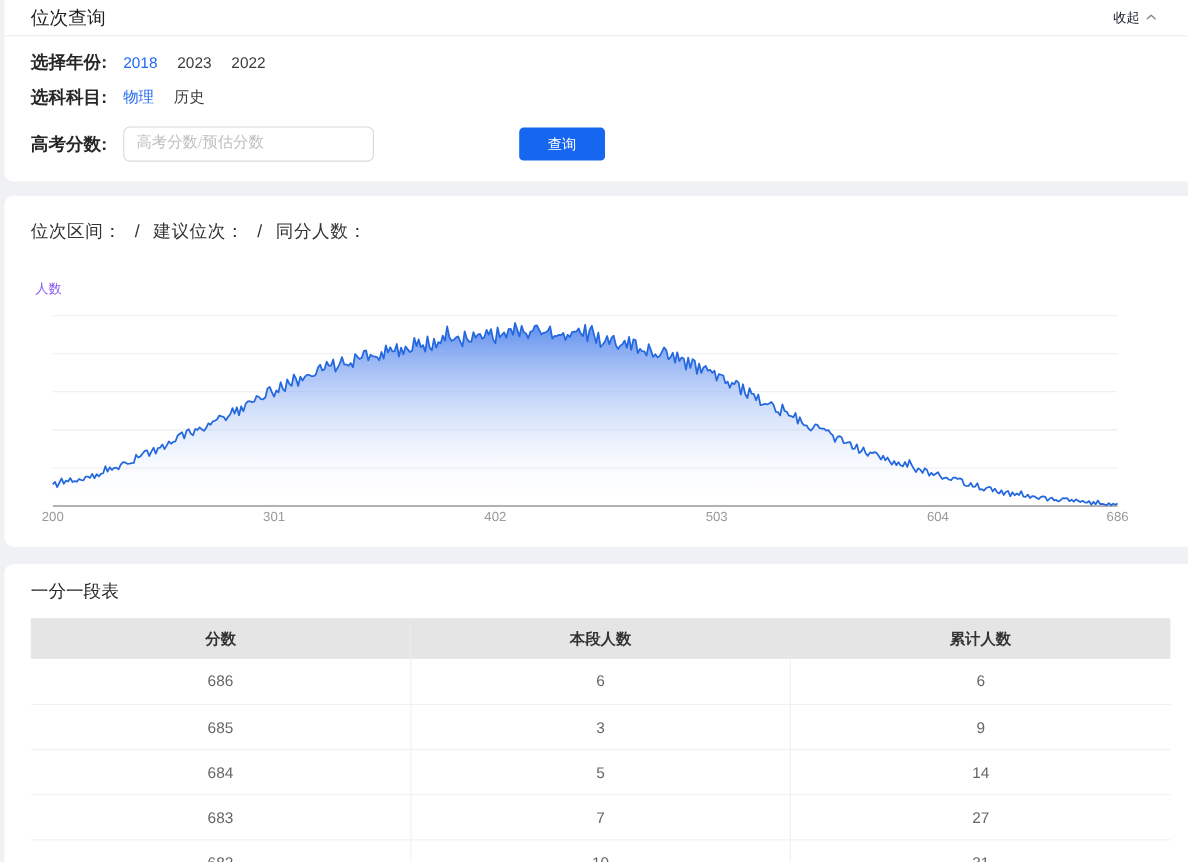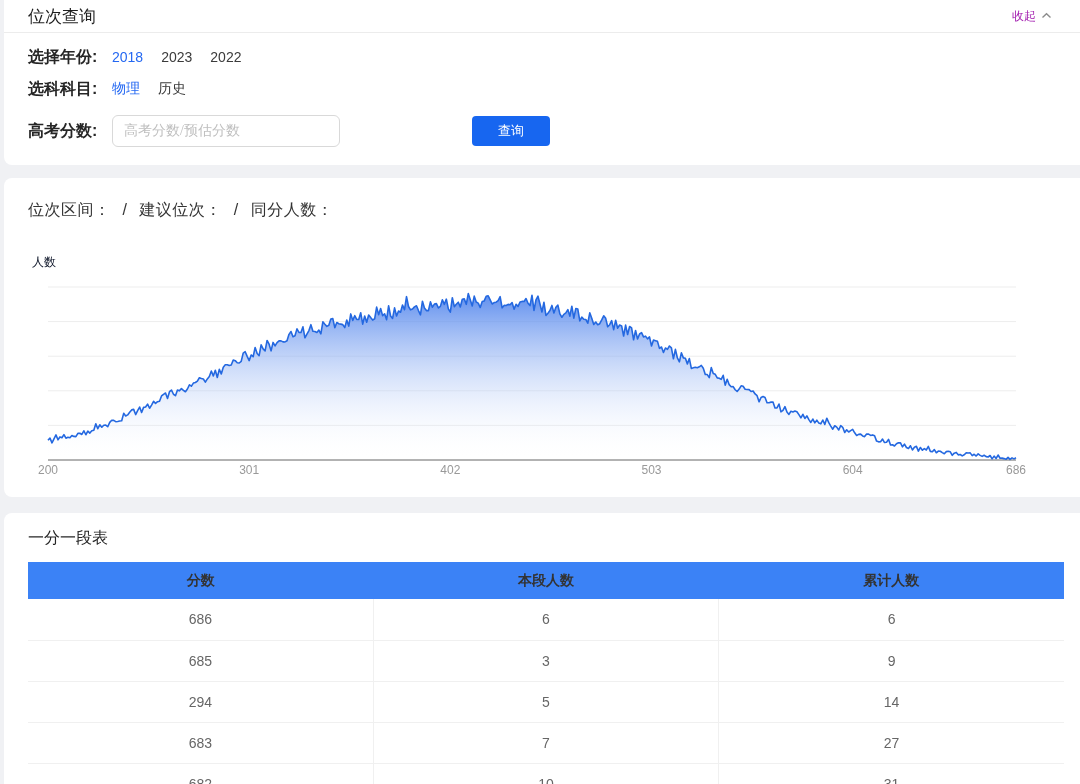--- a/index.html
+++ b/index.html
@@ -18,21 +18,21 @@
   
   .card-query { height:165px; border-top-left-radius:0; border-top-right-radius:0; }
   .card-header {
     display:flex; justify-content:space-between; align-items:center;
     height:33px; padding:0 24px 0 24px;
     border-bottom:1px solid #ececec;
   }
   .page-title { font-size:17px; font-weight:400; color:#1f1f1f; }
   .collapse-link {
     display:flex; align-items:center; gap:5px;
-    font-size:12px; color:#a21caf; cursor:pointer; margin-right:12px;
+    font-size:12px; color:#0f172a; cursor:pointer; margin-right:12px;
   }
   .form-row { display:flex; align-items:center; padding-left:24px; }
   .row-years { margin-top:14px; height:20px; }
   .row-subjects { margin-top:12px; height:20px; }
   .row-score { margin-top:16px; height:32px; }
   .form-label { width:84px; font-size:16px; font-weight:700; color:#262626; flex:0 0 84px; }
   .opt-group { display:flex; }
   .opt { font-size:14px; color:#3b3b3b; cursor:pointer; margin-right:18px; }
   .opt.active { color:#2468f2; }
   .score-input {
@@ -44,28 +44,28 @@
   .search-btn {
     margin-left:132px; width:78px; height:30px; border:none; border-radius:4px;
     background:#1766f0; color:#fff; font-size:13px; cursor:pointer;
     font-family:Liberation Serif, serif;
   }
   
   .card-chart { margin-top:13px; height:319px; padding:22px 24px 0 24px; }
   .stats-line { font-size:16px; color:#333; letter-spacing:0.5px; }
   .stats-line .sep { margin:0 7px; color:#333; }
   .chart-wrap { margin-top:33px; }
-  .y-axis-title { font-size:12px; color:#0f172a; margin-left:4px; }
+  .y-axis-title { font-size:12px; color:#8b5cf6; margin-left:4px; }
   .chart-svg { display:block; margin-top:5px; }
   
   .card-table { margin-top:16px; height:300px; padding:15px 24px 0 24px; }
   .table-title { font-size:16px; font-weight:500; color:#262626; }
   table { width:100%; border-collapse:collapse; margin-top:13px; table-layout:fixed; }
   thead th {
-    background:#3b82f6; height:37px; font-size:14px; font-weight:700;
+    background:#e5e5e5; height:37px; font-size:14px; font-weight:700;
     color:#333; text-align:center;
   }
   tbody td {
     height:41px; text-align:center; font-size:14px; color:#666;
     border-bottom:1px solid #f0f0f0; border-left:1px solid #f0f0f0;
     background:#fff;
   }
   tbody td:first-child { border-left:none; }
 </style>
 </head>
@@ -159,21 +159,21 @@
           <td>686</td>
           <td>6</td>
           <td>6</td>
         </tr>
         <tr>
           <td>685</td>
           <td>3</td>
           <td>9</td>
         </tr>
         <tr>
-          <td>294</td>
+          <td>684</td>
           <td>5</td>
           <td>14</td>
         </tr>
         <tr>
           <td>683</td>
           <td>7</td>
           <td>27</td>
         </tr>
         <tr>
           <td>682</td>

